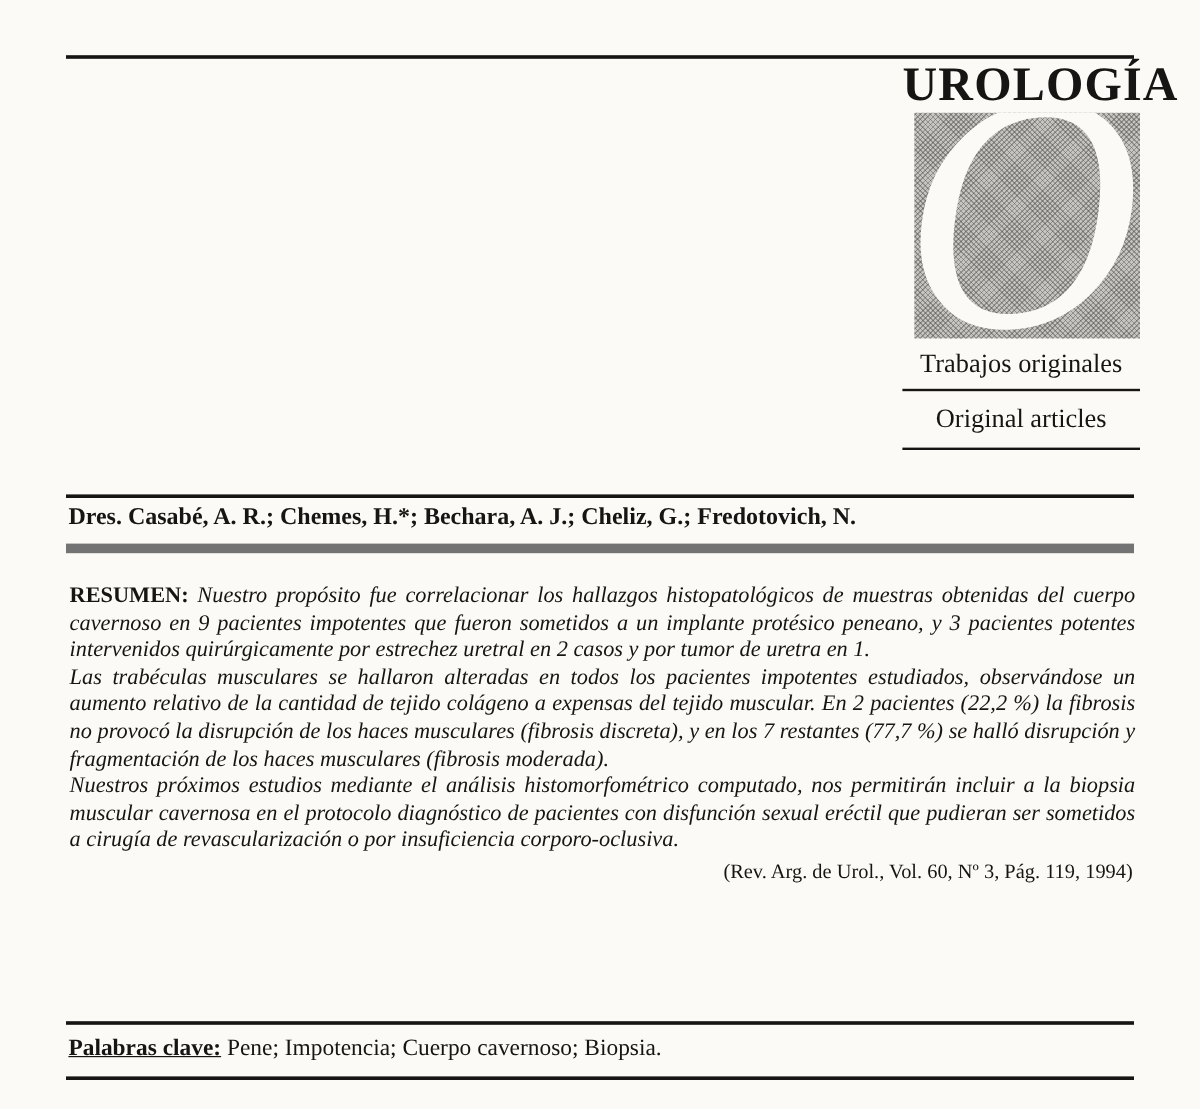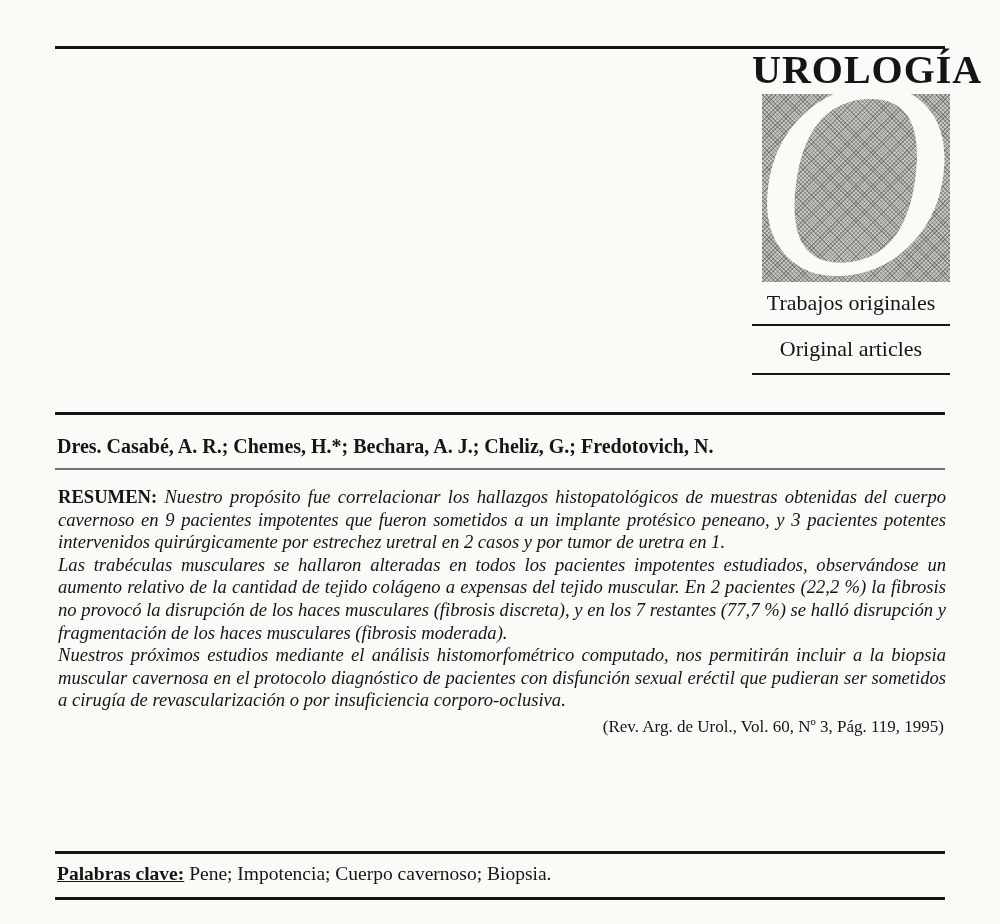--- a/index.html
+++ b/index.html
@@ -51,22 +51,22 @@
   .titles{position:absolute;left:60px;top:163px;width:650px;}
   .title{
     font-weight:bold;font-size:23px;line-height:28.5px;
     letter-spacing:0.3px;
     white-space:pre-line;margin:0;
   }
   .title-en{margin-top:24px;}
   
   .authors-band{
     position:absolute;left:55px;top:412px;width:886px;
-    border-top:3px solid #161513;border-bottom:2px solid #737373;
-    padding:20px 2px 11px 2px;
+    border-top:3px solid #161513;border-bottom:8px solid #737373;
+    padding:5px 2px 11px 2px;
     font-weight:bold;font-size:20px;line-height:22px;
   }
   
   .abstract{
     position:absolute;left:58px;top:486px;width:888px;
     font-style:italic;font-size:18.6px;line-height:22.6px;
     text-align:justify;
   }
   .abstract p{margin:0;}
   .abstract-label{font-style:normal;font-weight:bold;}
@@ -101,20 +101,20 @@
 
 
   <div class="authors-band">
     <span>Dres. Casabé, A. R.; Chemes, H.*; Bechara, A. J.; Cheliz, G.; Fredotovich, N.</span>
   </div>
 
   <div class="abstract">
     <p><span class="abstract-label">RESUMEN:</span> <span>Nuestro propósito fue correlacionar los hallazgos histopatológicos de muestras obtenidas del cuerpo cavernoso en 9 pacientes impotentes que fueron sometidos a un implante protésico peneano, y 3 pacientes potentes intervenidos quirúrgicamente por estrechez uretral en 2 casos y por tumor de uretra en 1.</span></p>
     <p>Las trabéculas musculares se hallaron alteradas en todos los pacientes impotentes estudiados, observándose un aumento relativo de la cantidad de tejido colágeno a expensas del tejido muscular. En 2 pacientes (22,2 %) la fibrosis no provocó la disrupción de los haces musculares (fibrosis discreta), y en los 7 restantes (77,7 %) se halló disrupción y fragmentación de los haces musculares (fibrosis moderada).</p>
     <p>Nuestros próximos estudios mediante el análisis histomorfométrico computado, nos permitirán incluir a la biopsia muscular cavernosa en el protocolo diagnóstico de pacientes con disfunción sexual eréctil que pudieran ser sometidos a cirugía de revascularización o por insuficiencia corporo-oclusiva.</p>
-    <div class="citation">(Rev. Arg. de Urol., Vol. 60, Nº 3, Pág. 119, 1995)</div>
+    <div class="citation">(Rev. Arg. de Urol., Vol. 60, Nº 3, Pág. 119, 1994)</div>
   </div>
 
   <div class="keywords-band">
     <span class="keywords-label">Palabras clave:</span><span> Pene; Impotencia; Cuerpo cavernoso; Biopsia.</span>
   </div>
 
 </div>
 
 </body></html>

